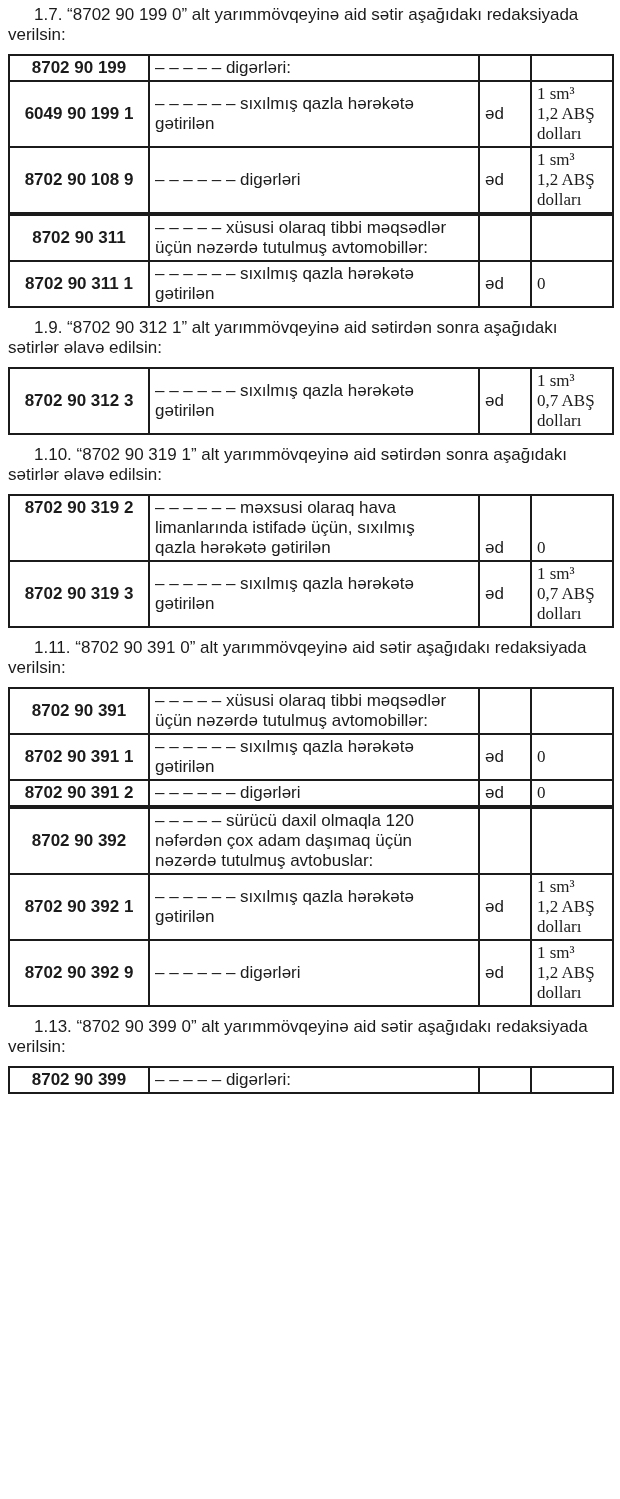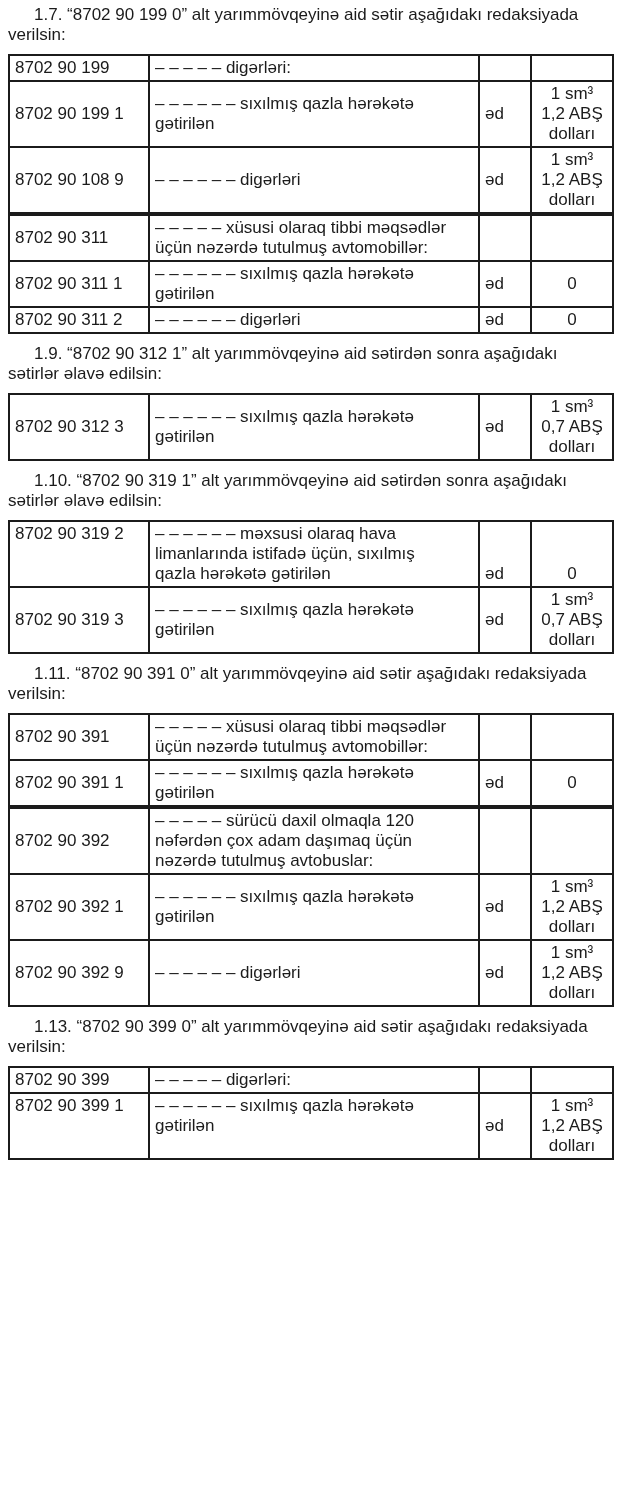--- a/index.html
+++ b/index.html
@@ -24,24 +24,24 @@
   table.tbl td {
     border: 2px solid #1b1b1b;
     padding: 2px 5px;
     vertical-align: middle;
     overflow: hidden;
   }
   col.c-code { width: 140px; }
   col.c-desc { width: 330px; }
   col.c-unit { width: 52px; }
   col.c-val  { width: 82px; }
-  td.code { text-align: left; }
+  td.code { text-align: center; font-weight: bold; }
   td.desc { text-align: left; white-space: pre-line; }
   td.unit { }
-  td.val  { text-align: center; white-space: pre-line; }
+  td.val  { white-space: pre-line; font-family: Liberation Serif, serif; }
   .vt { vertical-align: top !important; }
   .vb { vertical-align: bottom !important; }
   .closing {
     margin: 15px 0 0 0;
     text-indent: 26px;
   }
 </style>
 </head>
 <body>
 
@@ -57,21 +57,21 @@
           <col class="c-val">
         </colgroup>
       <tbody>
         <tr>
           <td class="code">8702 90 199</td>
           <td class="desc">– – – – – digərləri:</td>
           <td class="unit"></td>
           <td class="val"></td>
         </tr>
         <tr>
-          <td class="code">8702 90 199 1</td>
+          <td class="code">6049 90 199 1</td>
           <td class="desc">– – – – – – sıxılmış qazla hərəkətə
 gətirilən</td>
           <td class="unit">əd</td>
           <td class="val">1 sm³
 1,2 ABŞ
 dolları</td>
         </tr>
         <tr>
           <td class="code">8702 90 108 9</td>
           <td class="desc">– – – – – – digərləri</td>
@@ -97,26 +97,20 @@
           <td class="code">8702 90 311</td>
           <td class="desc">– – – – – xüsusi olaraq tibbi məqsədlər
 üçün nəzərdə tutulmuş avtomobillər:</td>
           <td class="unit"></td>
           <td class="val"></td>
         </tr>
         <tr>
           <td class="code">8702 90 311 1</td>
           <td class="desc">– – – – – – sıxılmış qazla hərəkətə
 gətirilən</td>
-          <td class="unit">əd</td>
-          <td class="val">0</td>
-        </tr>
-        <tr>
-          <td class="code">8702 90 311 2</td>
-          <td class="desc">– – – – – – digərləri</td>
           <td class="unit">əd</td>
           <td class="val">0</td>
         </tr>
       </tbody>
     </table>
   </section>
 
   <section>
     <p class="para">1.9. “8702 90 312 1” alt yarımmövqeyinə aid sətirdən sonra aşağıdakı sətirlər əlavə edilsin:</p>
     <table class="tbl">
@@ -188,20 +182,26 @@
           <td class="unit"></td>
           <td class="val"></td>
         </tr>
         <tr>
           <td class="code">8702 90 391 1</td>
           <td class="desc">– – – – – – sıxılmış qazla hərəkətə
 gətirilən</td>
           <td class="unit">əd</td>
           <td class="val">0</td>
         </tr>
+        <tr>
+          <td class="code">8702 90 391 2</td>
+          <td class="desc">– – – – – – digərləri</td>
+          <td class="unit">əd</td>
+          <td class="val">0</td>
+        </tr>
       </tbody>
     </table>
   </section>
 
   <section>
     <table class="tbl">
       <colgroup>
           <col class="c-code">
           <col class="c-desc">
           <col class="c-unit">
@@ -246,27 +246,18 @@
           <col class="c-unit">
           <col class="c-val">
         </colgroup>
       <tbody>
         <tr>
           <td class="code">8702 90 399</td>
           <td class="desc">– – – – – digərləri:</td>
           <td class="unit"></td>
           <td class="val"></td>
         </tr>
-        <tr>
-          <td class="code vt">8702 90 399 1</td>
-          <td class="desc vt">– – – – – – sıxılmış qazla hərəkətə
-gətirilən</td>
-          <td class="unit">əd</td>
-          <td class="val">1 sm³
-1,2 ABŞ
-dolları</td>
-        </tr>
       </tbody>
     </table>
   </section>
 
 
 </div>
 
 </body></html>

